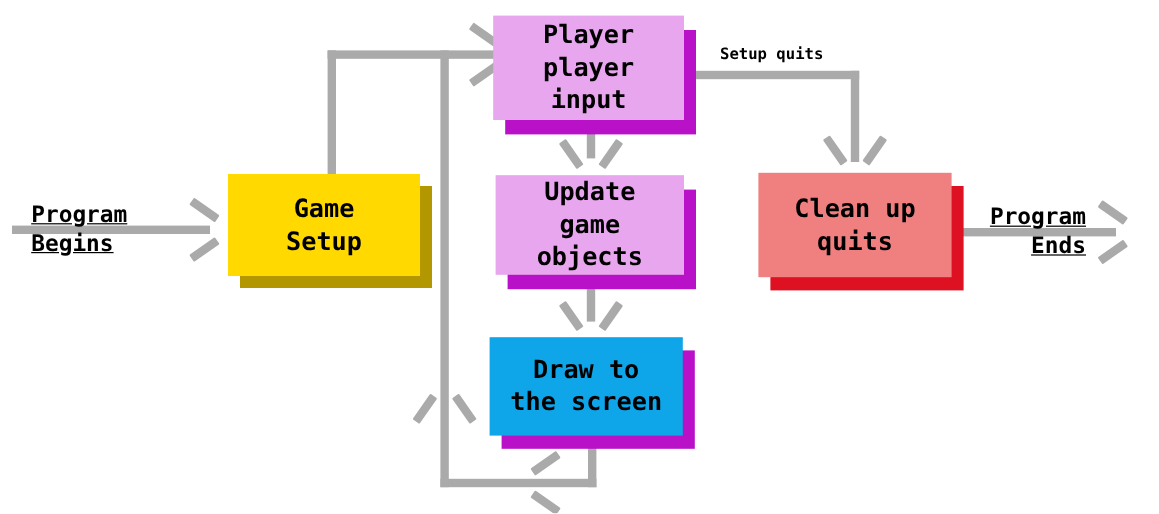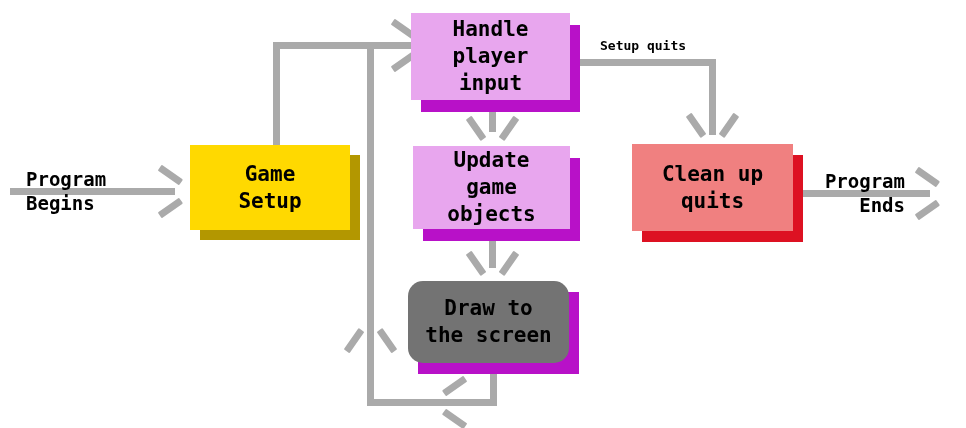--- a/index.html
+++ b/index.html
@@ -77,20 +77,21 @@
   }
   .terminal-label {
     position: absolute;
     color: #000000;
     font-family: "DejaVu Sans Mono", "Liberation Mono", monospace;
     font-weight: bold;
     font-size: 19px;
     line-height: 1.25;
     white-space: pre-line;
     z-index: 5;
+    text-decoration: underline;
   }
   .terminal-label.right-al { text-align: right; }
   .terminal-label.left-al  { text-align: left; }
 </style>
 </head>
 <body>
 
 <div id="canvas">
 
   <div class="ln" style="left:10px; top:188px; width:165px; height:7px;"></div>
@@ -99,31 +100,31 @@
       <span class="b"></span>
   </div>
   <div class="terminal-label left-al" style="left:26px; top:168px; width:140px;">Program
 Begins</div>
 
   <div class="shadow" style="left:200px; top:155px; width:160px; height:85px; background:#b39700;"></div>
   <div class="node" style="left:190px; top:145px; width:160px; height:85px; background:#ffd900;">Game
 Setup</div>
 
   <div class="shadow" style="left:421px; top:25px; width:159px; height:87px; background:#b811c8;"></div>
-  <div class="node" style="left:411px; top:13px; width:159px; height:87px; background:#e8a6ee;">Handle
+  <div class="node" style="left:411px; top:13px; width:159px; height:87px; background:#e8a6ee;">Player
 player
 input</div>
 
   <div class="shadow" style="left:423px; top:158px; width:157px; height:83px; background:#b811c8;"></div>
   <div class="node" style="left:413px; top:146px; width:157px; height:83px; background:#e8a6ee;">Update
 game
 objects</div>
 
   <div class="shadow" style="left:418px; top:292px; width:161px; height:82px; background:#b811c8;"></div>
-  <div class="node" style="left:408px; top:281px; width:161px; height:82px; background:#737373;border-radius:15px;">Draw to
+  <div class="node" style="left:408px; top:281px; width:161px; height:82px; background:#0ea5e9;">Draw to
 the screen</div>
 
   <div class="shadow" style="left:642px; top:155px; width:161px; height:87px; background:#dd1122;"></div>
   <div class="node" style="left:632px; top:144px; width:161px; height:87px; background:#f08080;">Clean up
 quits</div>
 
   <div class="ln" style="left:800px; top:190px; width:130px; height:7px;"></div>
   <div class="chev right" style="left:912px; top:181px; width:30px; height:25px;">
     <span class="a"></span>
       <span class="b"></span>

